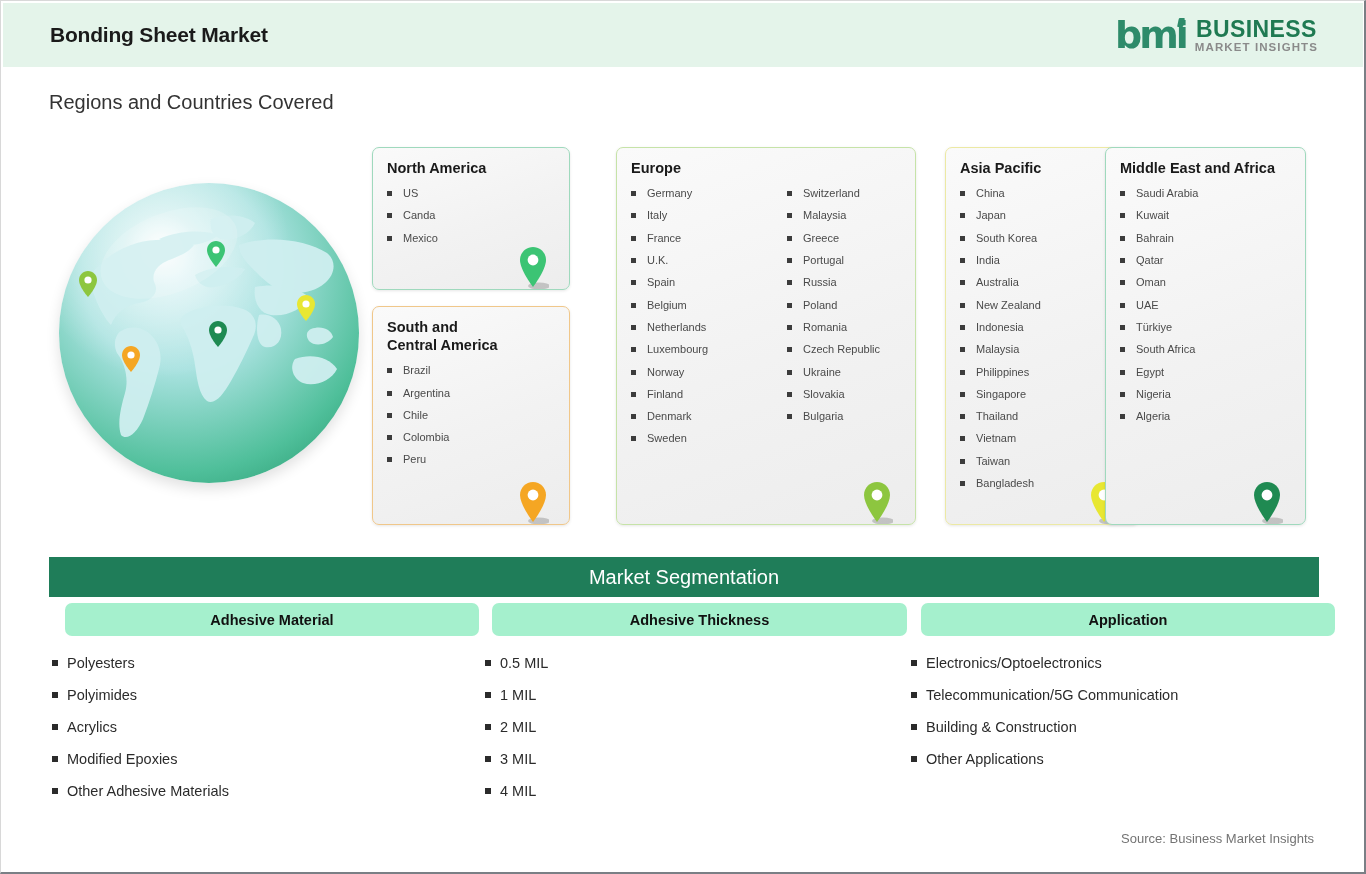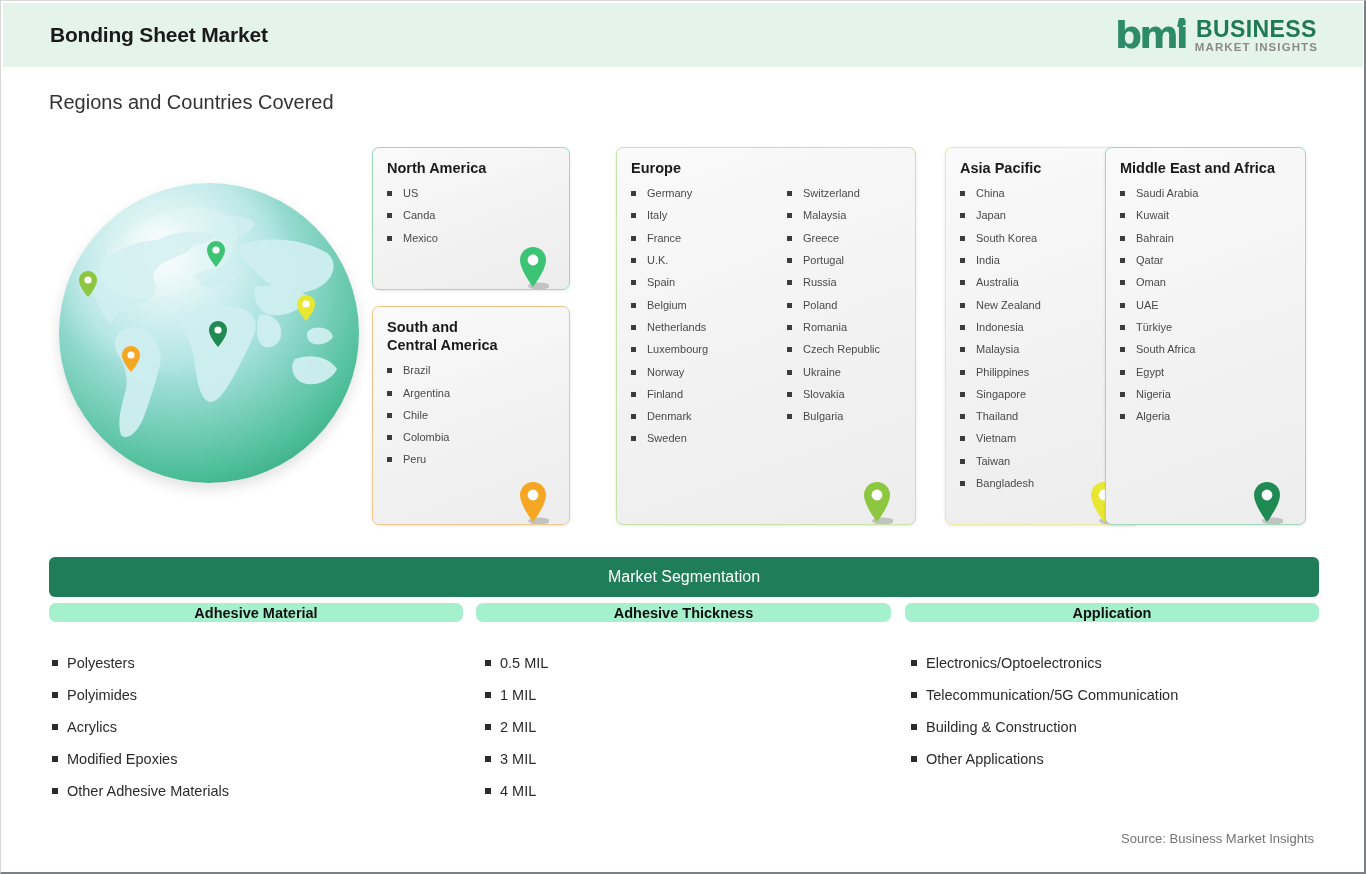--- a/index.html
+++ b/index.html
@@ -101,29 +101,29 @@
 
   #card-na { left: 371px; top: 146px; width: 198px; height: 143px; border: 1.5px solid #9fd9bd; }
   #card-sca { left: 371px; top: 305px; width: 198px; height: 219px; border: 1.5px solid #f0c78a; }
   #card-eu  { left: 615px; top: 146px; width: 300px; height: 378px; border: 1.5px solid #c6e3a8; }
   #card-ap  { left: 944px; top: 146px; width: 194px; height: 378px; border: 1.5px solid #ece9a4; }
   #card-mea { left: 1104px; top: 146px; width: 201px; height: 378px; border: 1.5px solid #9fd9bd; }
 
   
   #seg-header {
     position: absolute; left: 48px; top: 556px; width: 1270px; height: 40px;
-    background: #1f7d59; border-radius: 6px;
-    color: #ffffff; font-size: 16px;
+    background: #1f7d59; border-radius: 0;
+    color: #ffffff; font-size: 20px;
     display: flex; align-items: center; justify-content: center;
   }
   .seg-subhead {
-    position: absolute; top: 602px; height: 19px;
+    position: absolute; top: 602px; height: 33px;
     background: #a5f0cd; border-radius: 7px;
     display: flex; align-items: center; justify-content: center;
-    font-size: 14.5px; font-weight: bold; color: #111111;
+    font-size: 14.5px; font-weight: bold; color: #111111; margin-left: 16px;
   }
   #seg-sub-0 { left: 48px;  width: 414px; }
   #seg-sub-1 { left: 475px; width: 415px; }
   #seg-sub-2 { left: 904px; width: 414px; }
 
   .seg-list { position: absolute; top: 650px; }
   .seg-list li {
     list-style: none; position: relative;
     font-size: 14.5px; color: #2b2b2b;
     padding-left: 15px; height: 32px; line-height: 24px; white-space: nowrap;

